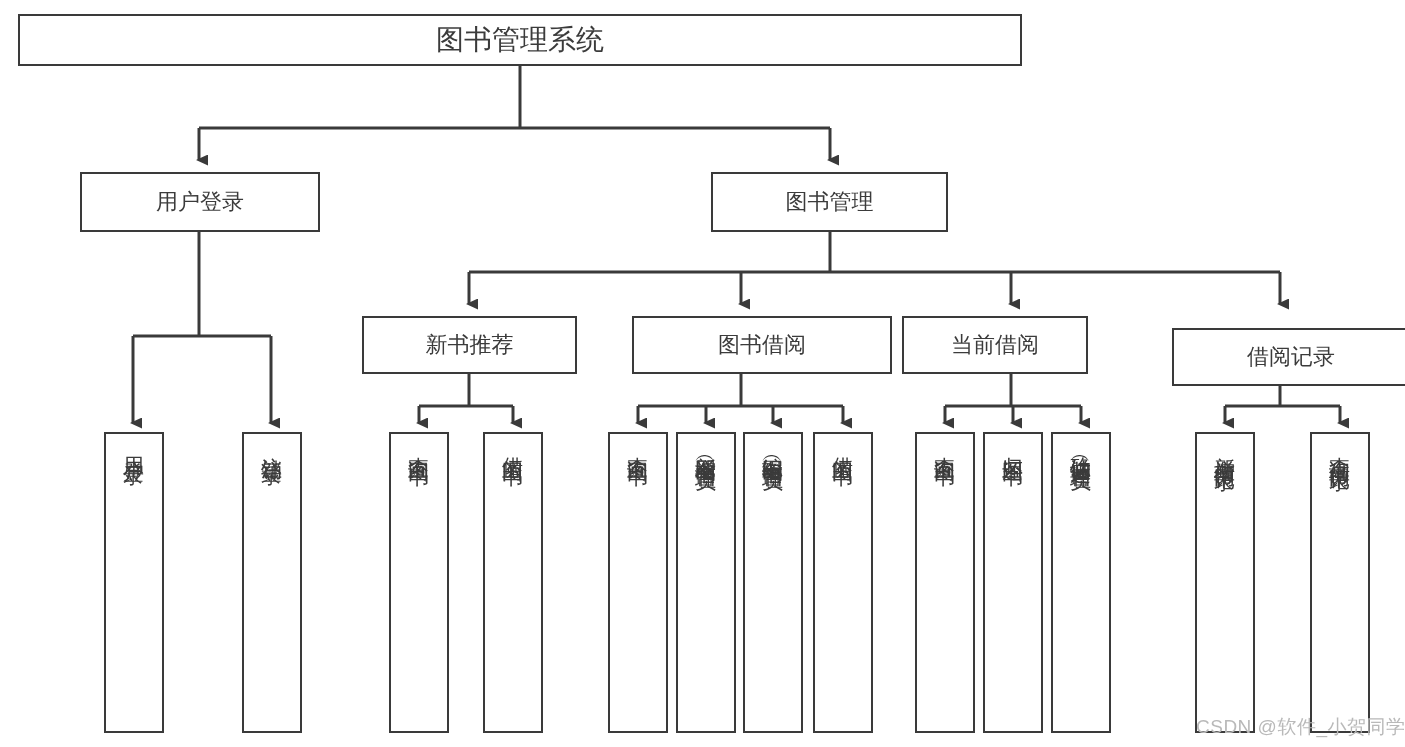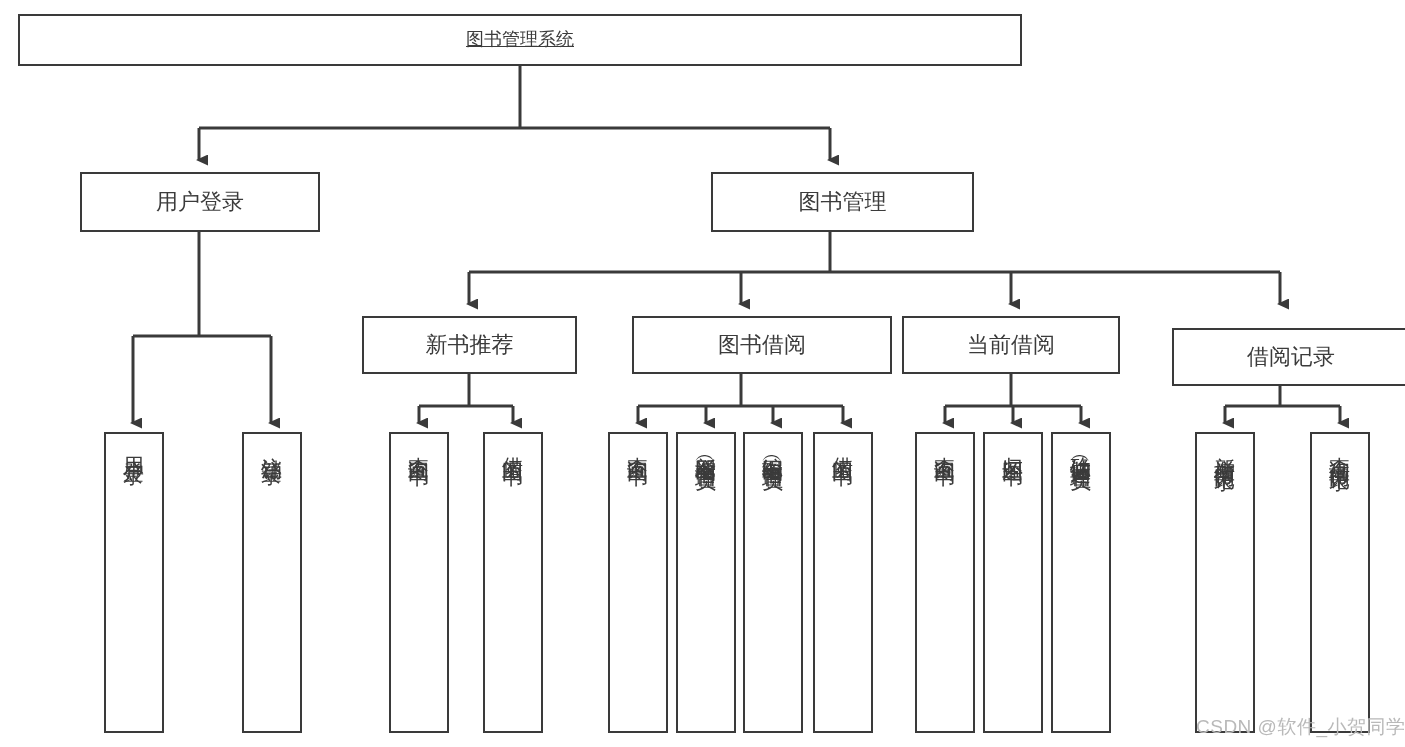--- a/index.html
+++ b/index.html
@@ -31,22 +31,21 @@
     border: 2px solid #3a3a3a;
     background: #ffffff;
     color: #3b3b3b;
     display: flex;
     align-items: center;
     justify-content: center;
     text-align: center;
     line-height: 1.18;
   }
   .node.root {
-    font-size: 18px;
-    text-decoration: underline;
+    font-size: 28px;
   }
   .node.level1 {
     font-size: 22px;
   }
   .node.level2 {
     font-size: 22px;
   }
   .node.leaf {
     font-size: 21px;
     align-items: flex-start;
@@ -132,31 +131,31 @@
     </g>
   </svg>
 
   <div class="node root" style="left:18px; top:14px; width:1004px; height:52px;">
     <span>图书管理系统</span>
   </div>
 
   <div class="node level1" style="left:80px; top:172px; width:240px; height:60px;">
     <span>用户登录</span>
   </div>
-  <div class="node level1" style="left:711px; top:172px; width:263px; height:60px;">
+  <div class="node level1" style="left:711px; top:172px; width:237px; height:60px;">
     <span>图书管理</span>
   </div>
 
   <div class="node level2" style="left:362px; top:316px; width:215px; height:58px;text-align:center;">
     <span>新书推荐</span>
   </div>
   <div class="node level2" style="left:632px; top:316px; width:260px; height:58px;">
     <span>图书借阅</span>
   </div>
-  <div class="node level2" style="left:902px; top:316px; width:218px; height:58px;">
+  <div class="node level2" style="left:902px; top:316px; width:186px; height:58px;">
     <span>当前借阅</span>
   </div>
   <div class="node level2" style="left:1172px; top:304px; width:238px; height:58px;margin-top:24px;">
     <span>借阅记录</span>
   </div>
 
   <div class="node leaf" style="left:104px; top:432px; width:60px; height:301px;">
     <span class="vtext">用户登录</span>
   </div>
   <div class="node leaf" style="left:242px; top:432px; width:60px; height:301px;">

